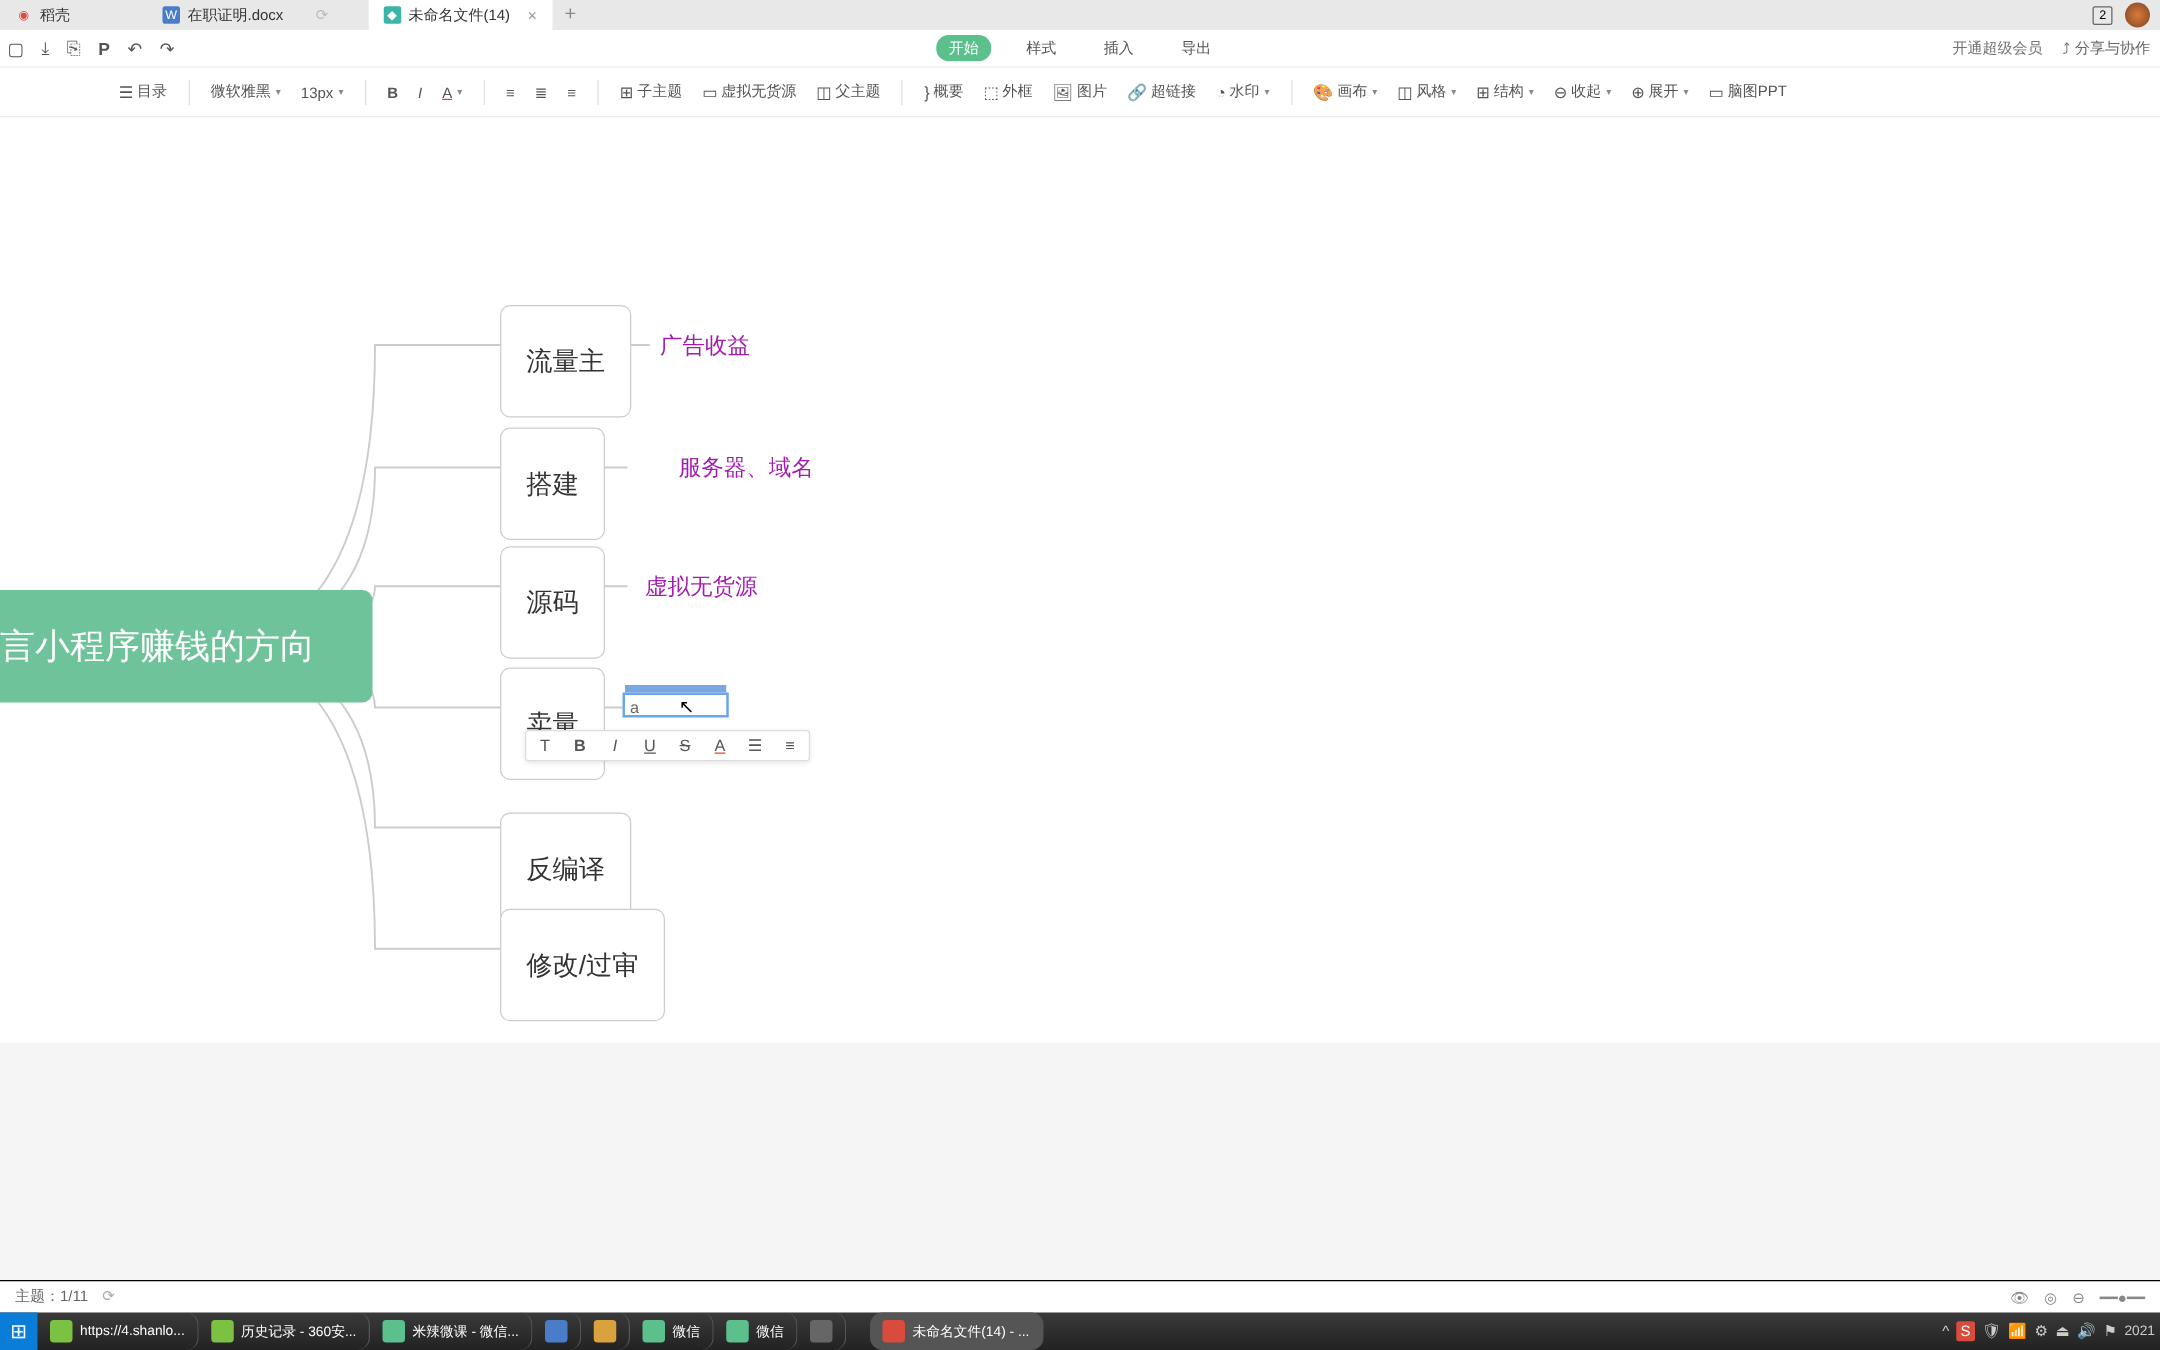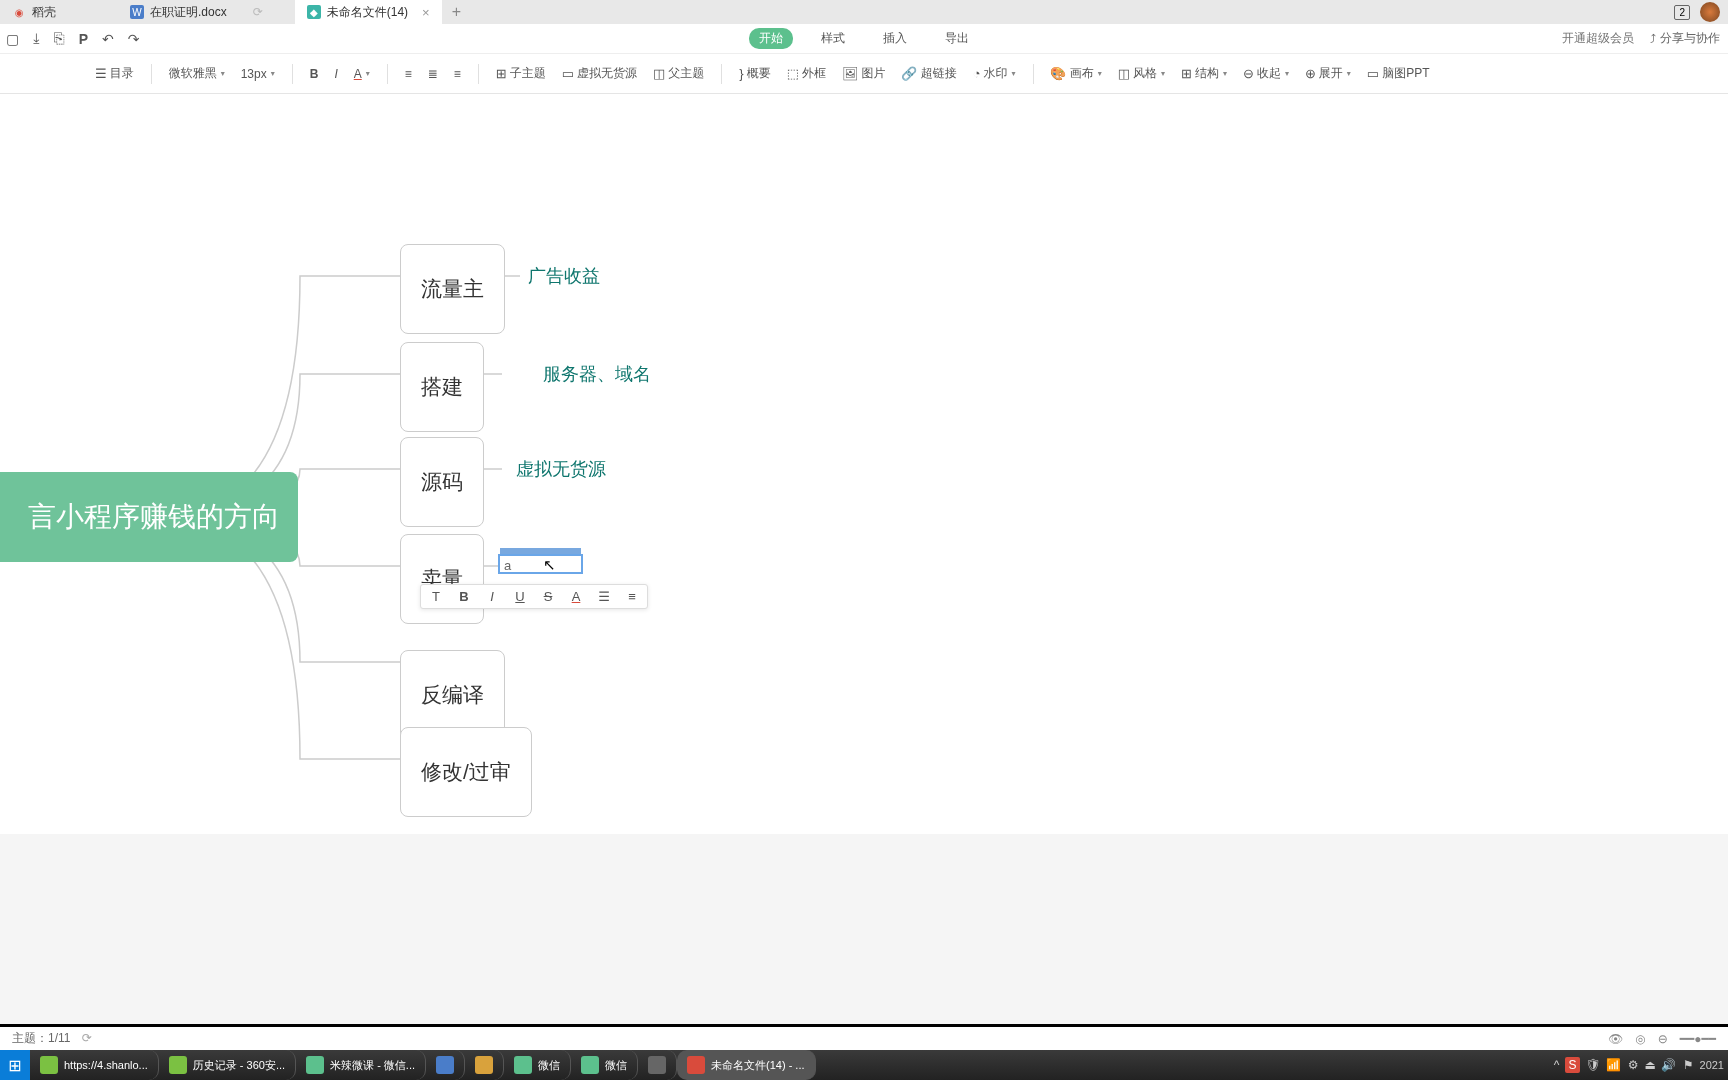--- a/index.html
+++ b/index.html
@@ -33,40 +33,40 @@
 
 
 .toolbar { height: 40px; background: #fff; border-bottom: 1px solid #e5e5e5; display: flex; align-items: center; padding: 0 80px 0 90px; gap: 6px; font-size: 12px; color: #555; }
 .tb-item { display: flex; align-items: center; gap: 3px; padding: 3px 5px; cursor: pointer; white-space: nowrap; }
 .tb-item .caret { font-size: 8px; color: #888; margin-left: 1px; }
 .tb-div { width: 1px; height: 20px; background: #e0e0e0; margin: 0 6px; }
 .tb-icon { font-size: 13px; }
 
 
 .canvas { position: relative; background: #fff; height: 740px; overflow: hidden; }
-.central-node { position: absolute; left: 0; top: 378px; width: 298px; height: 90px; background: #6fc39a; color: #fff; font-size: 28px; display: flex; align-items: center; justify-content: flex-end; padding-right: 18px; border-radius: 0 8px 8px 0; }
+.central-node { position: absolute; left: 0; top: 378px; width: 298px; height: 90px; background: #6fc39a; color: #fff; font-size: 28px; display: flex; align-items: center; justify-content: flex-start; padding-right: 18px; border-radius: 0 8px 8px 0; }
 .node { position: absolute; background: #fff; border: 1px solid #ccc; border-radius: 8px; padding: 30px 20px; font-size: 21px; color: #333; }
-.subtext { position: absolute; font-size: 18px; color: #0f766e; }
+.subtext { position: absolute; font-size: 18px; color: #a21caf; }
 .edit-box { position: absolute; border: 2px solid #6aa6e8; background: #fff; font-size: 13px; padding: 2px 4px; color: #666; }
 .edit-box::after { content: ''; position: absolute; top: -8px; left: 0; right: 0; height: 6px; background: #78a8df; }
 .float-toolbar { position: absolute; background: #fff; border: 1px solid #ddd; border-radius: 3px; display: flex; align-items: center; padding: 4px 6px; gap: 10px; box-shadow: 0 1px 4px rgba(0,0,0,0.1); }
 .float-toolbar .fbtn { font-size: 13px; color: #555; cursor: pointer; width: 18px; text-align: center; }
 .cursor-arrow { position: absolute; font-size: 15px; }
 
 svg.connector { position: absolute; left: 0; top: 0; pointer-events: none; }
 svg.connector path { stroke: #ccc; stroke-width: 1.5; fill: none; }
 
 
-.status-bar { position: absolute; left: 0; right: 0; bottom: 30px; height: 26px; background: #fff; border-top: 3px solid #000000; display: flex; align-items: center; padding: 0 12px; font-size: 12px; color: #666; justify-content: space-between; }
+.status-bar { position: absolute; left: 0; right: 0; bottom: 30px; height: 26px; background: #fff; border-top: 1px solid #000000; display: flex; align-items: center; padding: 0 12px; font-size: 12px; color: #666; justify-content: space-between; }
 .status-right { display: flex; align-items: center; gap: 12px; color: #888; }
 
 
 .taskbar { position: absolute; left: 0; right: 0; bottom: 0; height: 30px; background: linear-gradient(#3a3a3a, #222); display: flex; align-items: center; }
 .task-item { height: 30px; padding: 0 10px; display: flex; align-items: center; gap: 6px; font-size: 11px; color: #fff; border-right: 1px solid #555; cursor: pointer; border-radius: 10px; }
-.task-item.active { background: #555; }
+.task-item.active { background: #555; margin-left: 19px; }
 .task-icon { width: 18px; height: 18px; border-radius: 3px; display: inline-block; }
 .start-btn { width: 30px; height: 30px; background: #0a7dd8; display: flex; align-items: center; justify-content: center; color: #fff; }
 .tray { position: absolute; right: 4px; display: flex; align-items: center; gap: 6px; color: #ccc; font-size: 11px; }
 .tray .tic { font-size: 12px; }
 </style>
 </head>
 <body>
 
 <div class="tab-bar">
   <div class="tab">

